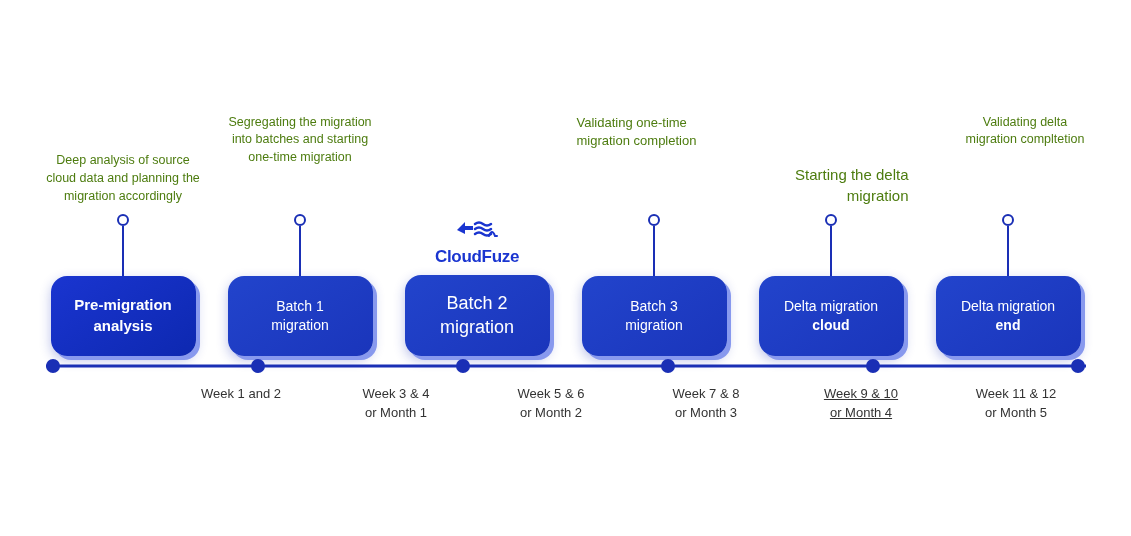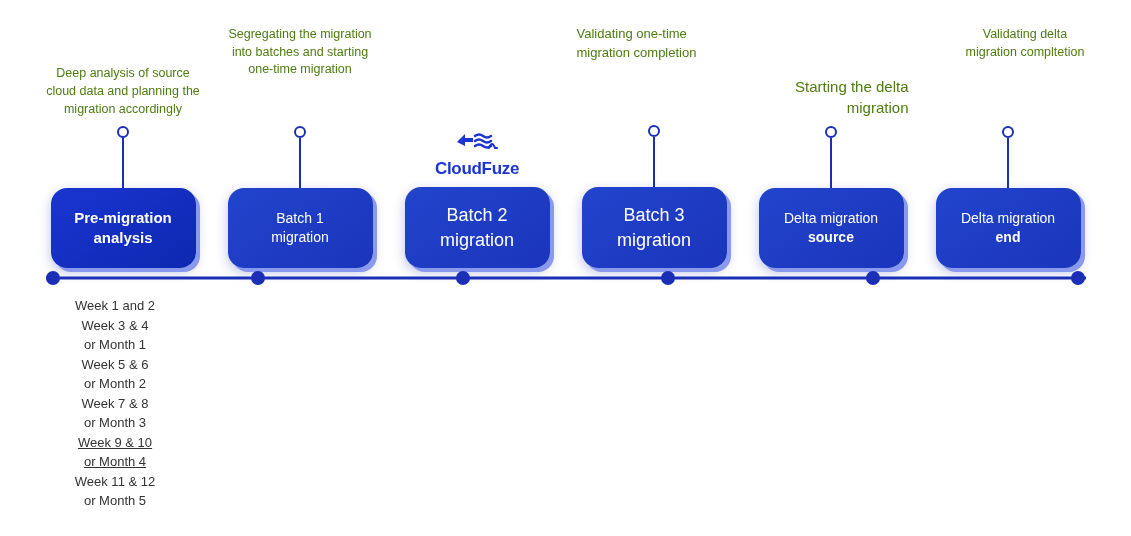--- a/index.html
+++ b/index.html
@@ -135,30 +135,30 @@
       <div class="box">
         <span style="font-size:18px;">Batch 2<br>migration</span>
       </div>
     </div>
 
     <div class="stage-wrap">
       <div class="desc-text" style="height:100px; display:flex; align-items:flex-start; padding-top:0; font-size:13px; text-align:left; line-height:1.4;">Validating one-time migration completion</div>
       <div class="circle-top"></div>
       <div class="vert-line" style="height:50px;"></div>
       <div class="box">
-        <span style="font-size:18px;">Batch 3<br>migration</span>
+        <span style="font-size:14px;">Batch 3<br>migration</span>
       </div>
     </div>
 
     <div class="stage-wrap">
       <div class="desc-text" style="height:100px; display:flex; align-items:flex-end; padding-bottom:8px; font-size:15px; text-align:right; line-height:1.4;">Starting the delta migration</div>
       <div class="circle-top"></div>
       <div class="vert-line" style="height:50px;"></div>
       <div class="box">
-        <span style="font-size:14px;">Delta migration<br><strong>source</strong></span>
+        <span style="font-size:14px;">Delta migration<br><strong>cloud</strong></span>
       </div>
     </div>
 
     <div class="stage-wrap">
       <div class="desc-text" style="height:100px; display:flex; align-items:flex-start; padding-top:0; font-size:12.5px; text-align:center; line-height:1.4;margin-left:34px;">Validating delta migration compltetion</div>
       <div class="circle-top"></div>
       <div class="vert-line" style="height:50px;"></div>
       <div class="box">
         <span style="font-size:14px;">Delta migration<br><strong>end</strong></span>
       </div>
@@ -172,21 +172,21 @@
     <div style="display:flex; justify-content:space-between; width:100%; position:relative; z-index:3;">
       <div style="width:14px;height:14px;border-radius:50%;background:#1a2fb5;margin-top:0;"></div>
       <div style="width:14px;height:14px;border-radius:50%;background:#1a2fb5;"></div>
       <div style="width:14px;height:14px;border-radius:50%;background:#1a2fb5;"></div>
       <div style="width:14px;height:14px;border-radius:50%;background:#1a2fb5;"></div>
       <div style="width:14px;height:14px;border-radius:50%;background:#1a2fb5;"></div>
       <div style="width:14px;height:14px;border-radius:50%;background:#1a2fb5;"></div>
     </div>
   </div>
 
-  <div style="display:flex; justify-content:space-between; padding: 8px 22px 0; flex-direction: column; ">
+  <div style="display:flex; justify-content:flex-end; padding: 8px 22px 0; ">
     <div style="width:155px; text-align:center;">
       <span class="week-label">Week 1 and 2</span>
     </div>
     <div style="width:155px; text-align:center;">
       <span class="week-label" style="white-space:pre-line;">Week 3 &amp; 4
 or Month 1</span>
     </div>
     <div style="width:155px; text-align:center;">
       <span class="week-label" style="white-space:pre-line;margin-top:48px;">Week 5 &amp; 6
 or Month 2</span>

